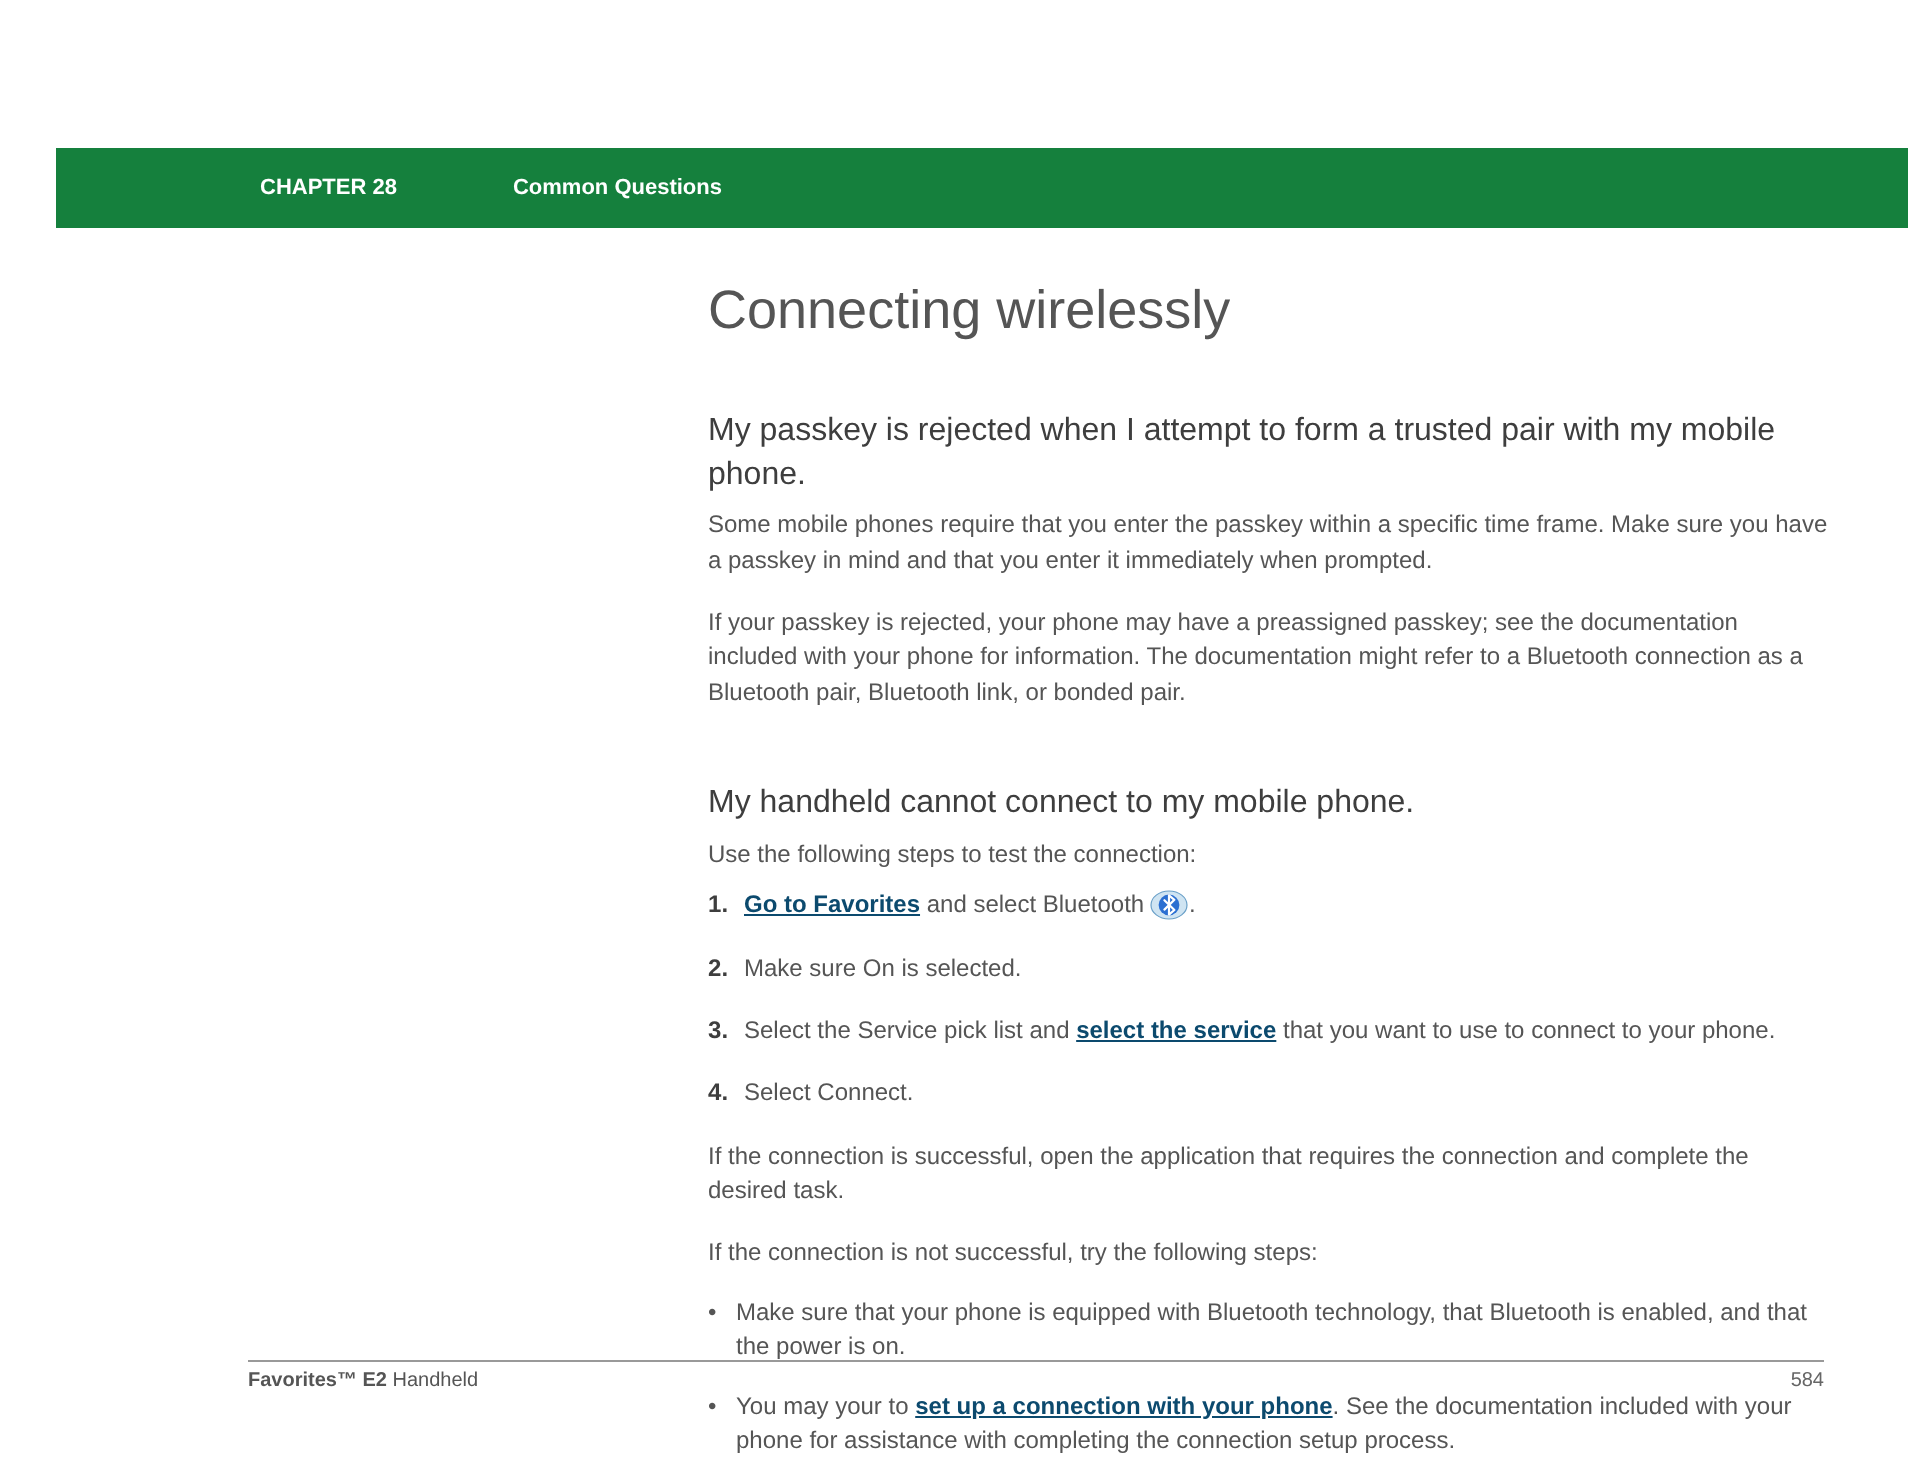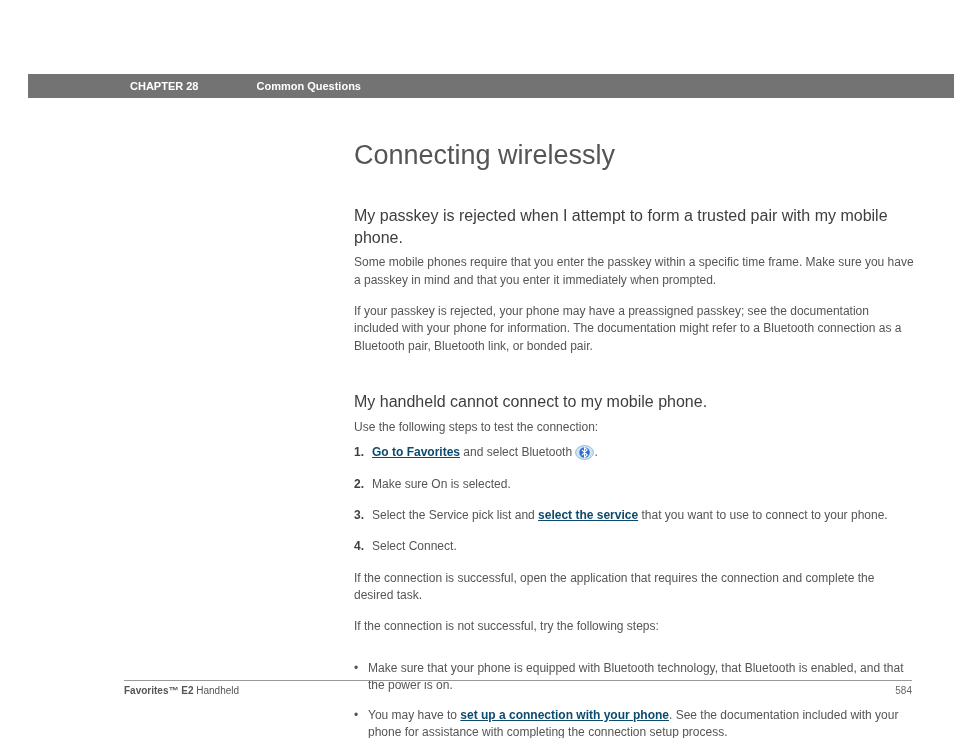--- a/index.html
+++ b/index.html
@@ -2,22 +2,22 @@
 <html><head>
 <meta charset="utf-8">
 <style>
   * { margin: 0; padding: 0; box-sizing: border-box; }
   html, body { width: 954px; height: 738px; background: #fff; font-family: "Helvetica Neue", Helvetica, Arial, sans-serif; }
   .page { position: relative; width: 954px; height: 738px; }
 
   .header-bar {
     position: absolute;
     top: 74px; left: 0; right: 0;
-    height: 24px;
-    background: #737373;
+    height: 40px;
+    background: #15803d;
     display: flex;
     align-items: center;
     color: #fff;
     font-size: 11px;
     font-weight: 700;
   }
   .header-bar .left-gap { width: 28px; height: 100%; background: #fff; }
   .header-chapter { margin-left: 102px; }
   .header-section { margin-left: 58px; }
 
@@ -150,26 +150,26 @@
             </svg></span><span>.</span>
       </li>
       <li>Make sure On is selected.</li>
       <li>
         <span>Select the Service pick list and </span><span class="link">select the service</span><span> that you want to use to connect to your phone.</span>
       </li>
       <li>Select Connect.</li>
     </ol>
 
     <p class="body">If the connection is successful, open the application that requires the connection and complete the desired task.</p>
-    <p class="body" style="margin-bottom:24px">If the connection is not successful, try the following steps:</p>
+    <p class="body" style="margin-bottom:12px">If the connection is not successful, try the following steps:</p>
 
     <ul class="bullets">
       <li>Make sure that your phone is equipped with Bluetooth technology, that Bluetooth is enabled, and that the power is on.</li>
       <li>
-        <span>You may have to </span><span class="link">set up a connection with your phone</span><span>. See the documentation included with your phone for assistance with completing the connection setup process.</span>
+        <span>You may your to </span><span class="link">set up a connection with your phone</span><span>. See the documentation included with your phone for assistance with completing the connection setup process.</span>
       </li>
     </ul>
 
   </div>
 
   <div class="footer">
     <span class="prod">
       <b>Favorites™ E2</b><span> Handheld</span>
     </span>
     <span class="page-num">584</span>

